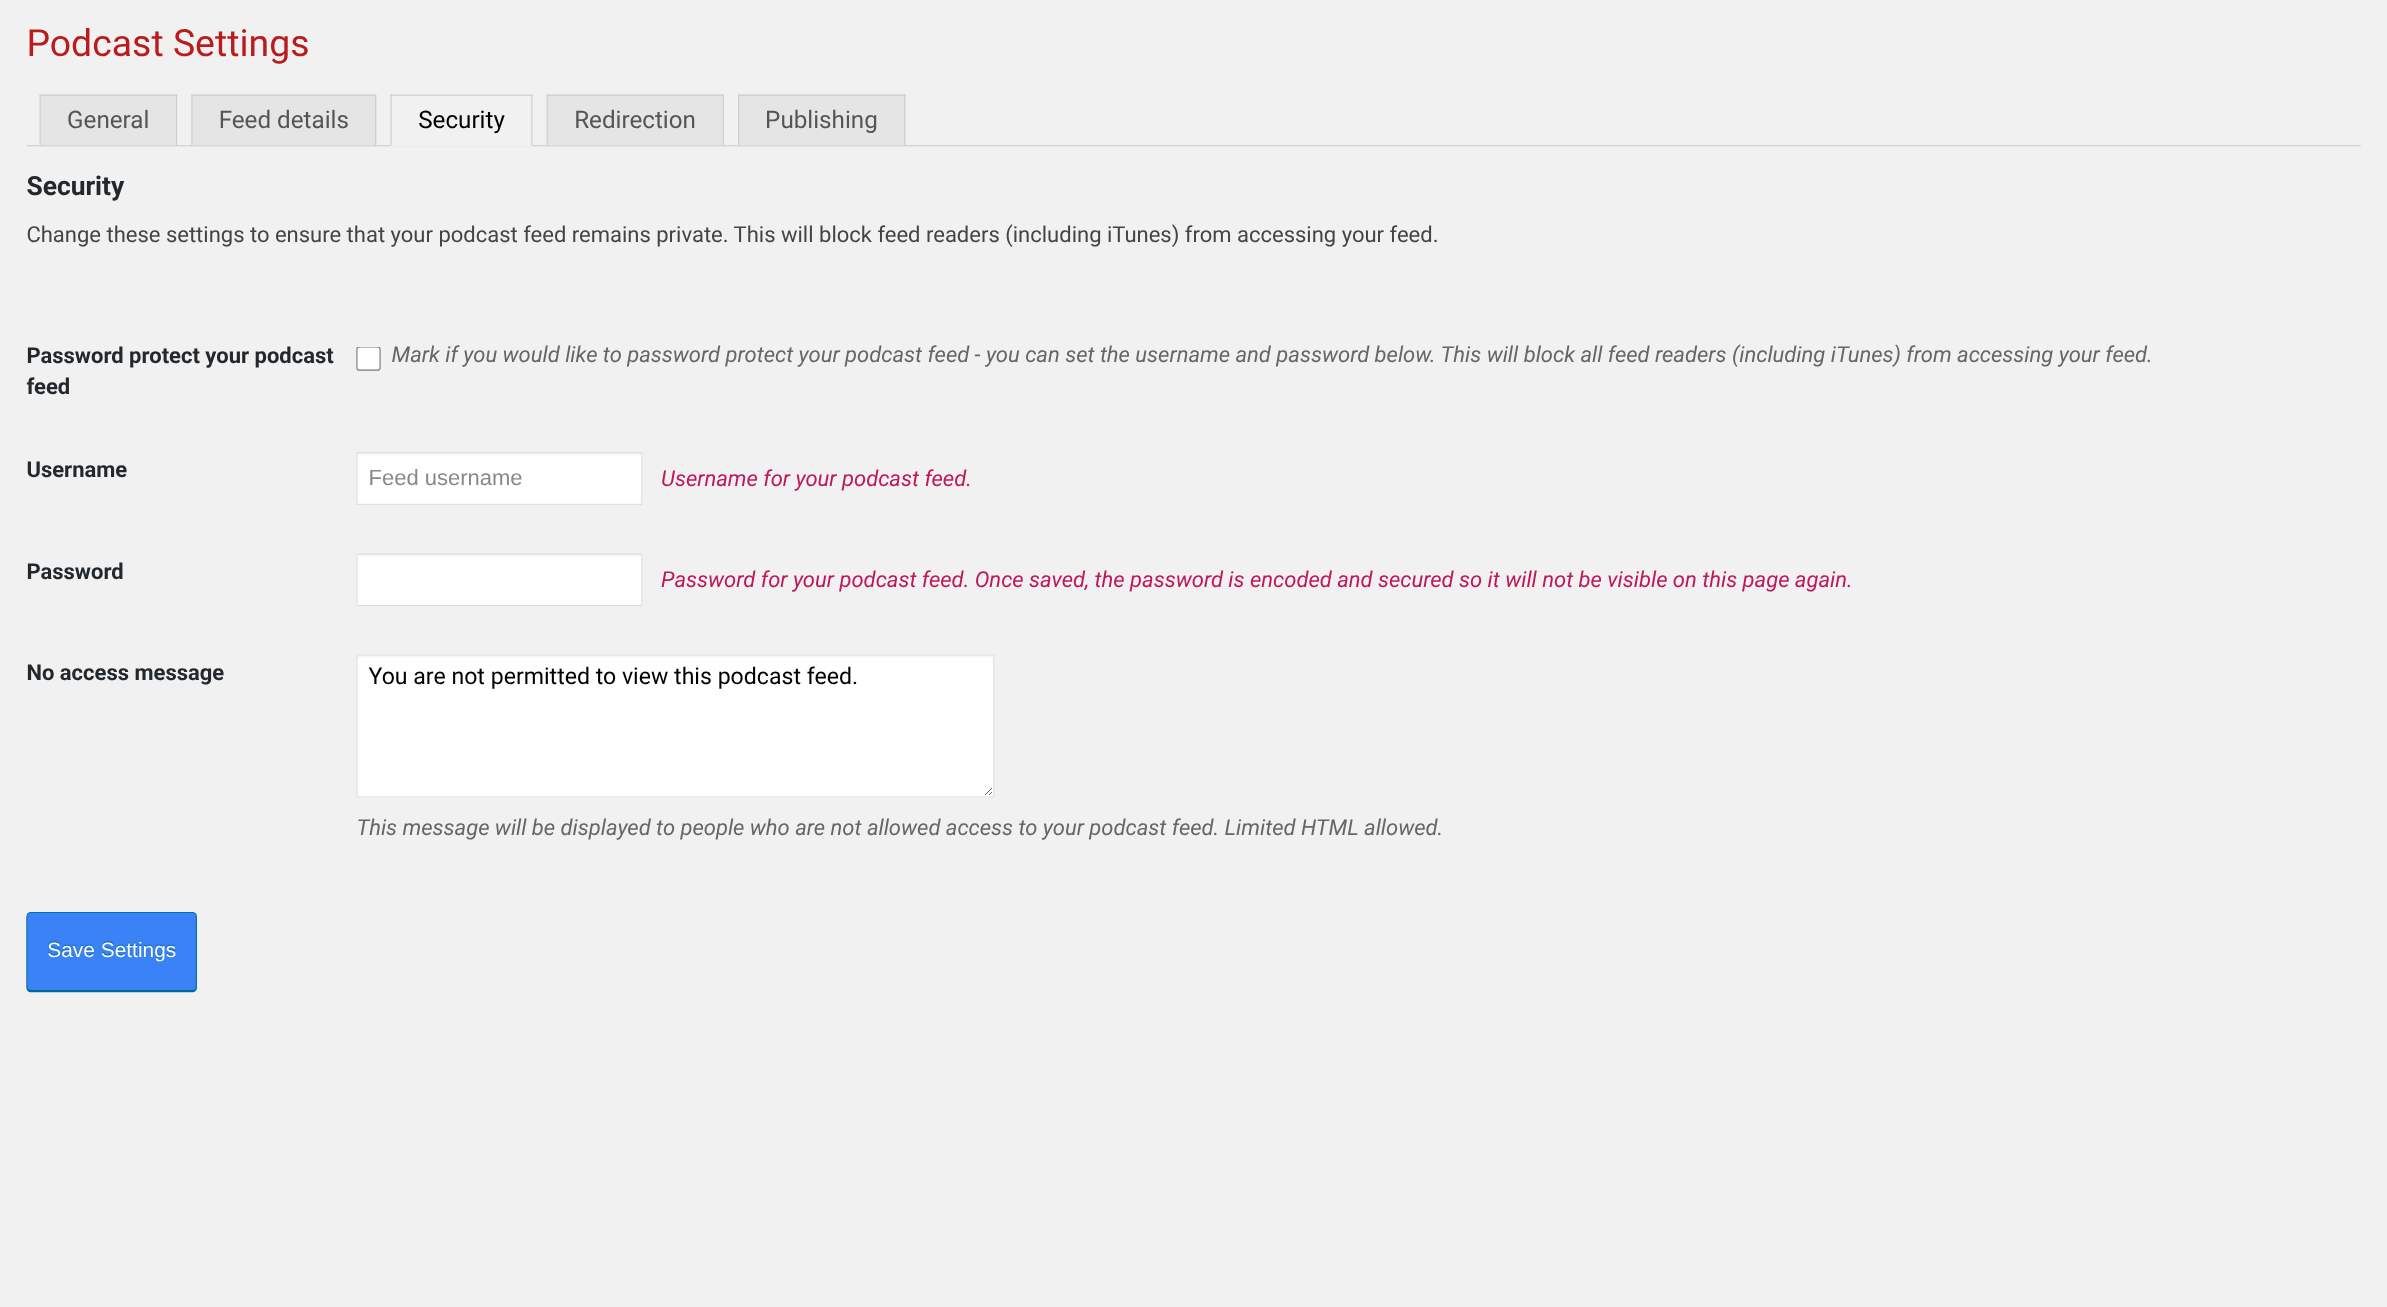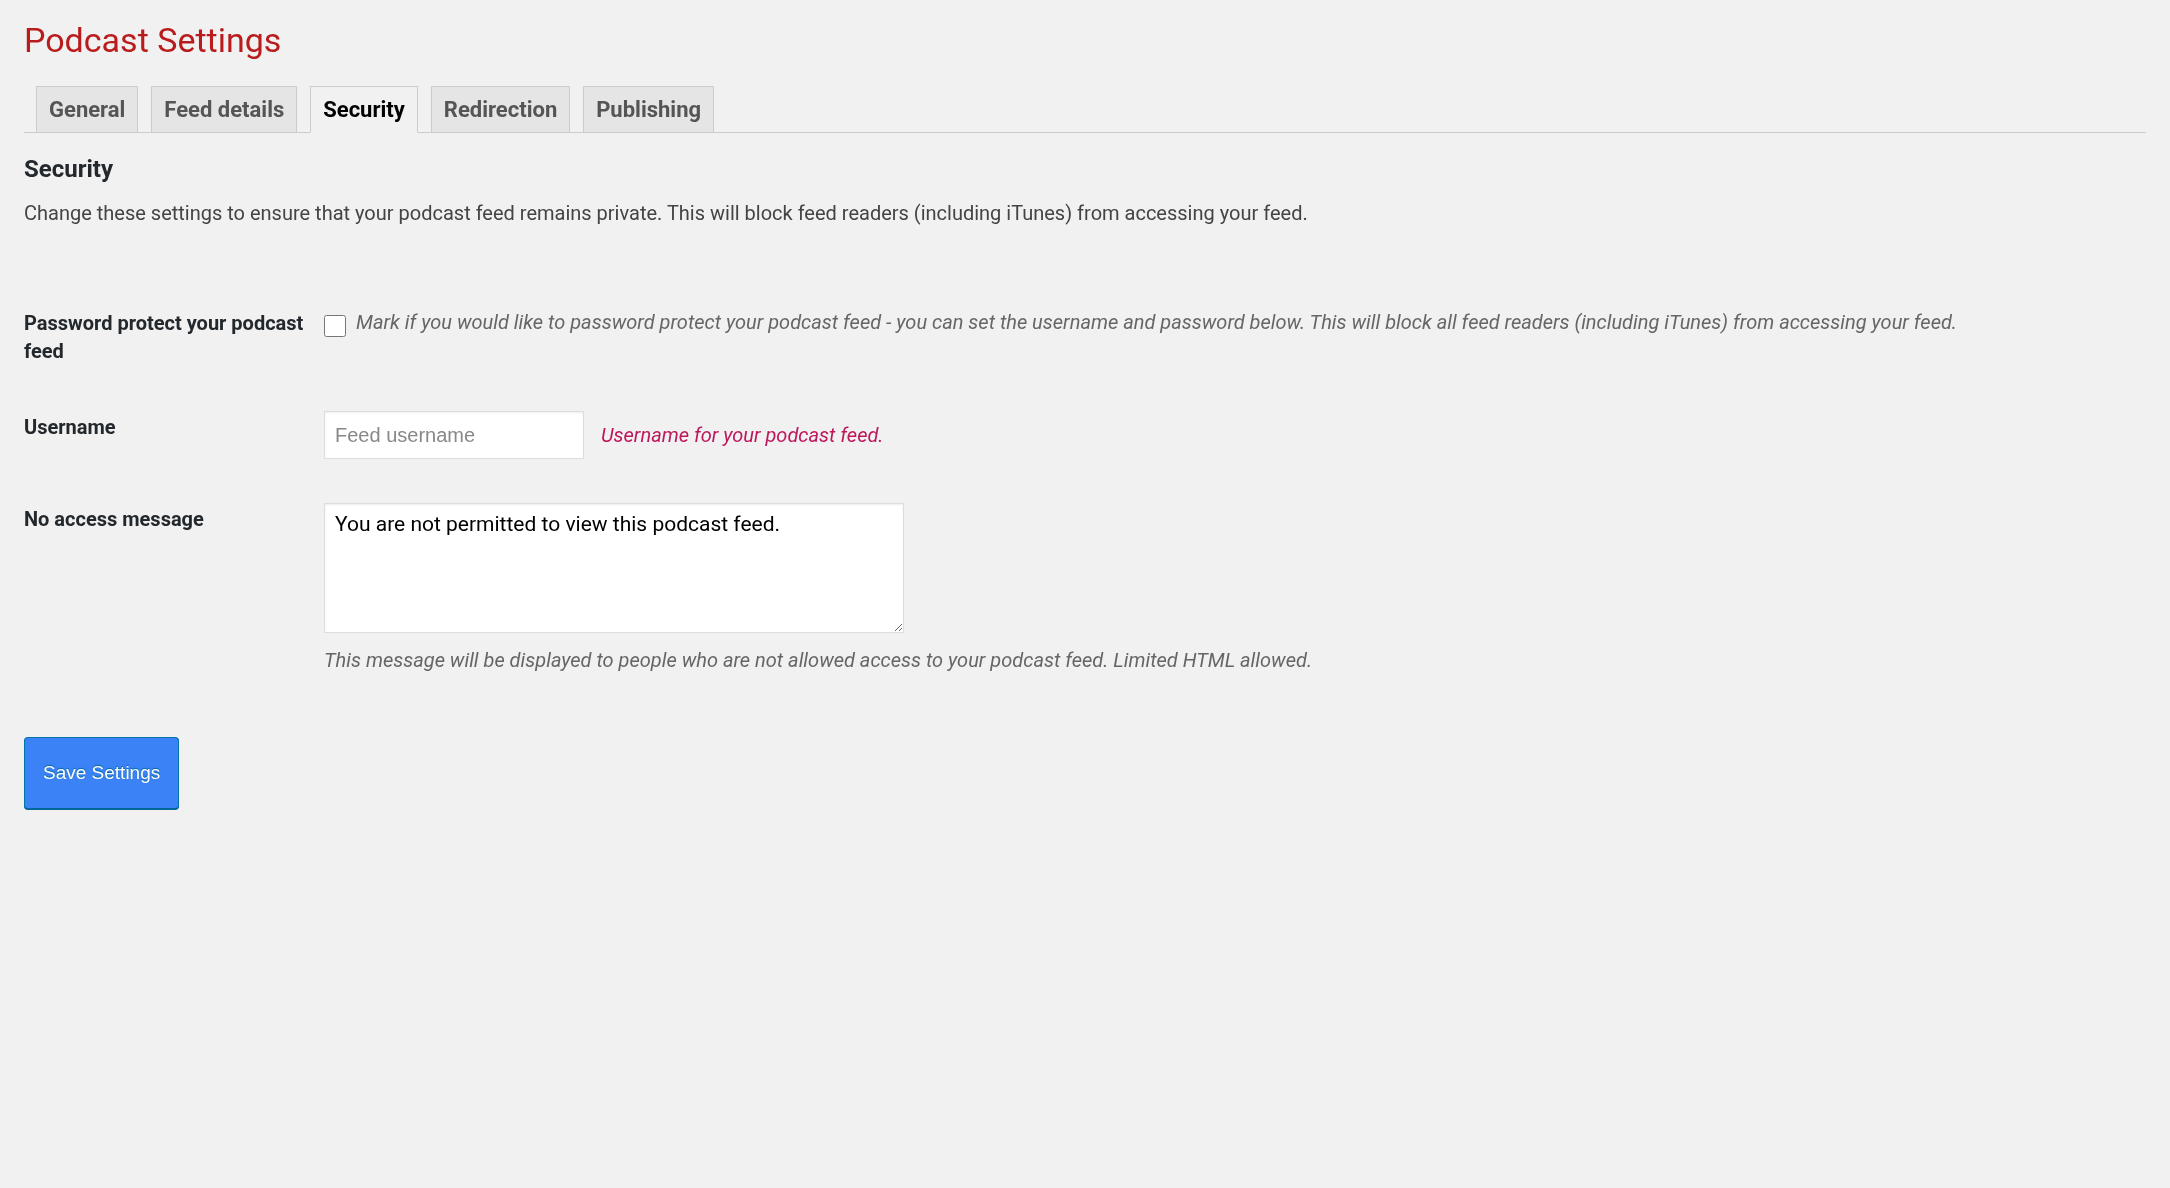--- a/index.html
+++ b/index.html
@@ -20,23 +20,23 @@
       color: #b91c1c;
       margin-bottom: 26px;
     }
     .nav-tab-wrapper {
       border-bottom: 1px solid #ccc;
       margin-bottom: 22px;
       padding-left: 12px;
     }
     .nav-tab {
       display: inline-block;
-      padding: 10px 12px;
+      padding: 10px 24px;
       font-size: 22px;
-      font-weight: 700;
+      font-weight: 400;
       color: #555;
       background: #e5e5e5;
       border: 1px solid #ccc;
       border-bottom: none;
       margin-right: 8px;
       margin-bottom: -1px;
       text-decoration: none;
       cursor: pointer;
     }
     .nav-tab.nav-tab-active {
@@ -177,20 +177,27 @@
       </td>
     </tr>
     <tr>
       <th>Username</th>
       <td>
         <input type="text" placeholder="Feed username" style="">
         <span class="inline-desc">Username for your podcast feed.</span>
       </td>
     </tr>
     <tr>
+      <th>Password</th>
+      <td>
+        <input type="password" style="">
+        <span class="inline-desc">Password for your podcast feed. Once saved, the password is encoded and secured so it will not be visible on this page again.</span>
+      </td>
+    </tr>
+    <tr>
       <th>No access message</th>
       <td>
         <textarea style="">You are not permitted to view this podcast feed.</textarea>
         <span class="description">This message will be displayed to people who are not allowed access to your podcast feed. Limited HTML allowed.</span>
       </td>
     </tr>
   </tbody>
 </table>
 
 <div class="submit">

